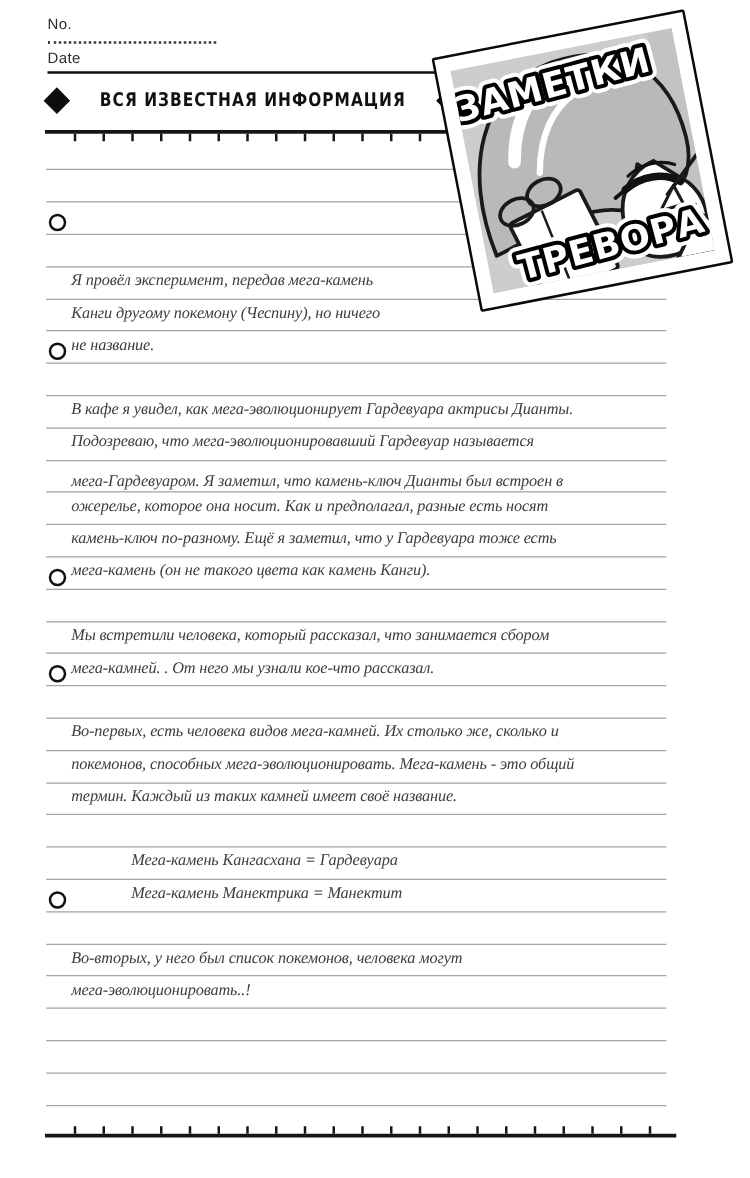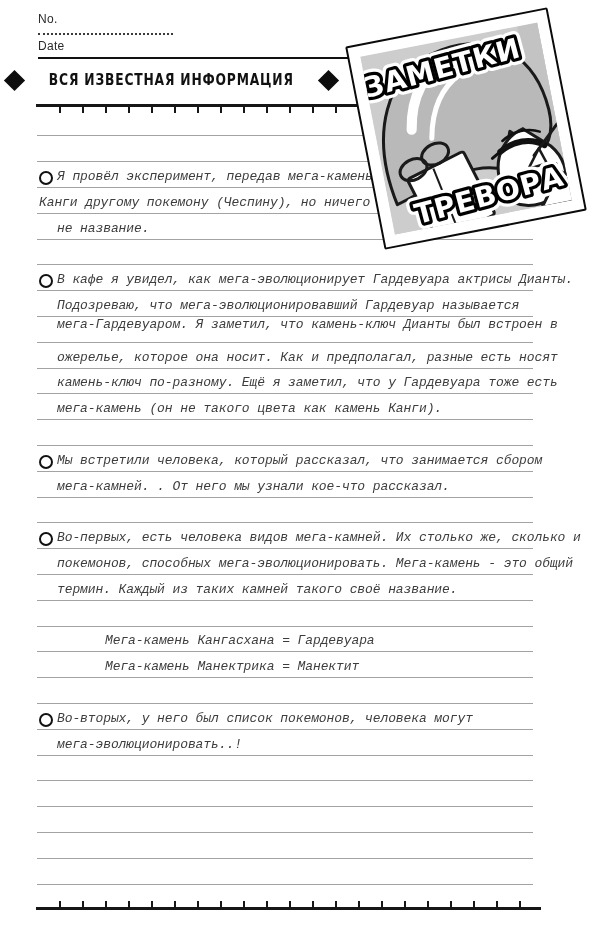--- a/index.html
+++ b/index.html
@@ -6,34 +6,34 @@
   body{
     width:600px;height:942px;position:relative;background:#ffffff;
     font-family:"Liberation Sans","DejaVu Sans",sans-serif;overflow:hidden;
   }
   
   .meta-label{position:absolute;font-size:12px;color:#2b2b2b;letter-spacing:.3px;}
   .no-dots{position:absolute;left:38px;top:33px;width:135px;height:0;border-bottom:2px dotted #3a3a3a;}
   .date-line{position:absolute;left:38px;top:57px;width:319px;height:2px;background:#111;}
   
   .header-row{position:absolute;left:38px;top:62px;width:298px;height:36px;
-    display:flex;align-items:center;justify-content:flex-end;}
+    display:flex;align-items:center;justify-content:space-between;}
   .diamond{width:15px;height:15px;background:#0d0d0d;transform:rotate(45deg);flex:0 0 auto;}
   .header-title{flex:1;text-align:center;font-weight:bold;font-size:15px;color:#111;
     letter-spacing:1px;transform:scaleX(.82);white-space:nowrap;
     font-family:"DejaVu Sans","Liberation Sans",sans-serif;}
   
   .ruler{position:absolute;background:#161616;}
   .tick{position:absolute;width:2px;height:6px;background:#161616;}
   
   .ruled-line{position:absolute;left:37px;width:496px;height:1px;background:#a3a3a3;}
   
   .note-line{position:absolute;height:20px;line-height:20px;white-space:nowrap;
-    font-family:Liberation Mono, monospace;font-style:italic;
-    font-size:13px;letter-spacing:-.1px;color:#3d3d3d;z-index:2;}
+    font-family:Liberation Serif, serif;font-style:italic;
+    font-size:13px;letter-spacing:-.1px;color:#3d3d3d;z-index:2;margin-top:47px;}
   .bullet-ring{position:absolute;width:10px;height:10px;border:2.5px solid #111;
     border-radius:50%;background:#fff;z-index:2;}
   
   .polaroid{position:absolute;left:363px;top:25px;width:206px;height:207px;
     background:#fff;border:2px solid #0a0a0a;border-radius:2px;
     transform:rotate(-11deg);z-index:5;box-sizing:border-box;}
   .photo{position:absolute;left:11px;top:11px;right:11px;bottom:11px;
     background:#cdcdcd;overflow:hidden;}
   .photo-label{position:absolute;overflow:visible;}
   .photo-label text{font-family:"DejaVu Sans","Liberation Sans",sans-serif;
@@ -127,36 +127,36 @@
     <div class="ruled-line" style="top: 754.6px;"></div>
     <div class="ruled-line" style="top: 780.4px;"></div>
     <div class="ruled-line" style="top: 806.2px;"></div>
     <div class="ruled-line" style="top: 832px;"></div>
     <div class="ruled-line" style="top: 857.8px;"></div>
     <div class="ruled-line" style="top: 883.6px;"></div>
   </div>
 <div id="notes-layer">
     <div class="note-line" style="top: 167px; left: 57px;">Я провёл эксперимент, передав мега-камень</div>
     <div class="bullet-ring" style="top: 171px; left: 39px;"></div>
-    <div class="note-line" style="top: 192.8px; left: 39px;">Канги другому покемону (Чеспину), но ничего</div>
+    <div class="note-line" style="top: 192.8px; left: 57px;">Канги другому покемону (Чеспину), но ничего</div>
     <div class="note-line" style="top: 218.6px; left: 57px;">не название.</div>
     <div class="note-line" style="top: 270.2px; left: 57px;">В кафе я увидел, как мега-эволюционирует Гардевуара актрисы Дианты.</div>
     <div class="bullet-ring" style="top: 274.2px; left: 39px;"></div>
     <div class="note-line" style="top: 296px; left: 57px;">Подозреваю, что мега-эволюционировавший Гардевуар называется</div>
-    <div class="note-line" style="top: 315px; left: 57px; text-align: right;">мега-Гардевуаром. Я заметил, что камень-ключ Дианты был встроен в</div>
+    <div class="note-line" style="top: 328px; left: 57px; text-align: right;">мега-Гардевуаром. Я заметил, что камень-ключ Дианты был встроен в</div>
     <div class="note-line" style="top: 347.6px; left: 57px;">ожерелье, которое она носит. Как и предполагал, разные есть носят</div>
     <div class="note-line" style="top: 373.4px; left: 57px;">камень-ключ по-разному. Ещё я заметил, что у Гардевуара тоже есть</div>
     <div class="note-line" style="top: 399.2px; left: 57px;">мега-камень (он не такого цвета как камень Канги).</div>
     <div class="note-line" style="top: 450.8px; left: 57px;">Мы встретили человека, который рассказал, что занимается сбором</div>
     <div class="bullet-ring" style="top: 454.8px; left: 39px;"></div>
     <div class="note-line" style="top: 476.6px; left: 57px;">мега-камней. . От него мы узнали кое-что рассказал.</div>
     <div class="note-line" style="top: 528.2px; left: 57px;">Во-первых, есть человека видов мега-камней. Их столько же, сколько и</div>
     <div class="bullet-ring" style="top: 532.2px; left: 39px;"></div>
     <div class="note-line" style="top: 554px; left: 57px;">покемонов, способных мега-эволюционировать. Мега-камень - это общий</div>
-    <div class="note-line" style="top: 579.8px; left: 57px;">термин. Каждый из таких камней такого своё название.</div>
+    <div class="note-line" style="top: 579.8px; left: 57px;">термин. Каждый из таких камней имеет своё название.</div>
     <div class="note-line" style="top: 631.4px; left: 105px;">Мега-камень Кангасхана = Гардевуара</div>
     <div class="note-line" style="top: 657.2px; left: 105px;">Мега-камень Манектрика = Манектит</div>
     <div class="note-line" style="top: 708.8px; left: 57px;">Во-вторых, у него был список покемонов, человека могут</div>
     <div class="bullet-ring" style="top: 712.8px; left: 39px;"></div>
     <div class="note-line" style="top: 734.6px; left: 57px;">мега-эволюционировать..!</div>
   </div>
 
 <div class="polaroid">
   <div class="photo">
     <svg width="182" height="183" viewBox="0 0 180 180">

